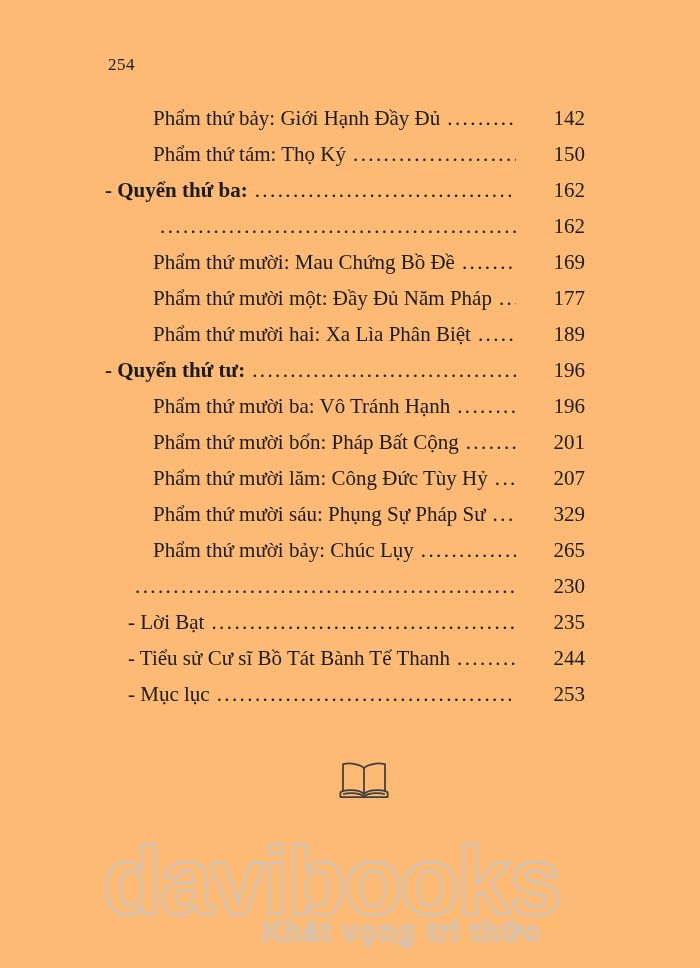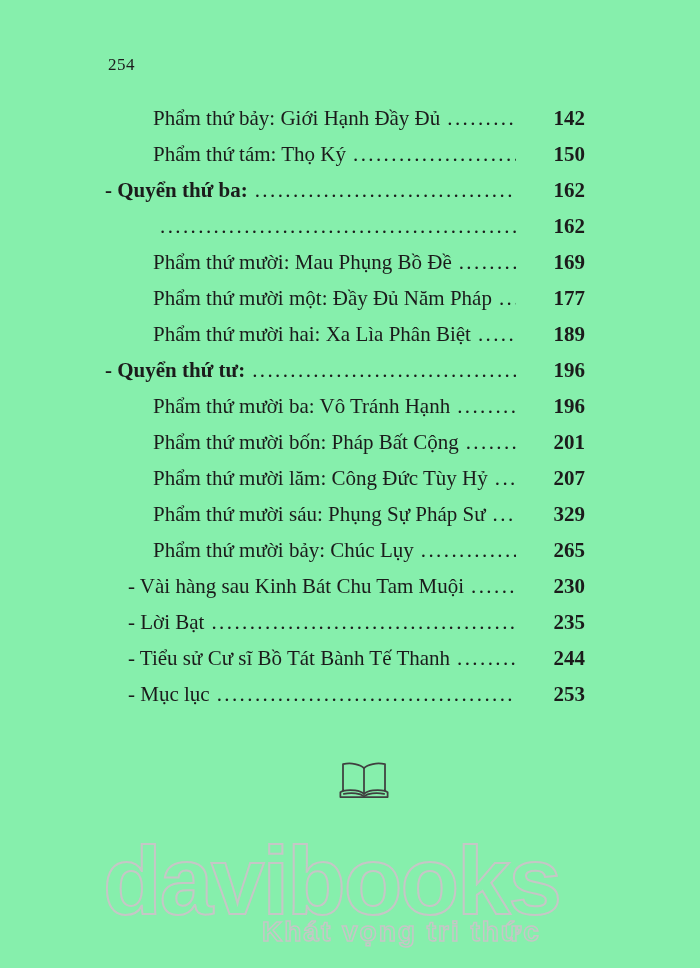--- a/index.html
+++ b/index.html
@@ -3,21 +3,21 @@
 <meta charset="utf-8">
 <style>
   html,body{margin:0;padding:0;}
   body{
     width:700px;height:968px;
     background:#ffffff;
     font-family:"Liberation Serif","DejaVu Serif",serif;
     overflow:hidden;
   }
   .page{
-    position:relative;width:700px;height:968px;background:#86efac;
+    position:relative;width:700px;height:968px;background:#fdba74;
   }
   .folio{
     position:absolute;left:108px;top:55px;
     font-size:17px;color:#1b1b1b;letter-spacing:0.5px;
   }
   .toc{
     position:absolute;left:105px;top:100px;width:480px;
     color:#1b1b1b;
   }
   .toc-row{
@@ -29,21 +29,21 @@
   .toc-row.volume{padding-left:0;font-weight:700;}
   .toc-row.backmatter{padding-left:23px;}
   .toc-title{flex:0 0 auto;}
   .leader{
     flex:1 1 auto;overflow:hidden;white-space:nowrap;
     margin:0 6px 0 7px;
     letter-spacing:2.4px;font-weight:400;font-size:21px;
     color:#1b1b1b;
   }
   .pagenum{
-    flex:0 0 auto;min-width:36px;text-align:right;font-weight:700;margin-left:27px;
+    flex:0 0 auto;min-width:36px;text-align:right;font-weight:400;margin-left:27px;
   }
   .watermark{position:absolute;left:0;top:0;width:700px;height:968px;pointer-events:none;}
   .book-icon{position:absolute;left:336px;top:760px;width:56px;height:46px;}
   .book-icon svg{width:100%;height:100%;stroke:#3f3f3f;fill:none;stroke-width:2;stroke-linejoin:round;stroke-linecap:round;}
   .outline-text{
     position:absolute;
     font-family:"Liberation Sans","DejaVu Sans",sans-serif;
     color:transparent;
     -webkit-text-stroke:2px #c6c6c6;
     line-height:1;white-space:nowrap;
@@ -82,21 +82,21 @@
       <div class="toc-row volume">
       <span class="toc-title">- Quyển thứ ba:</span>
       <span class="leader" aria-hidden="true">........................................................................................................................</span>
       <span class="pagenum">162</span>
     </div>
       <div class="toc-row chapter">
       <span class="leader" aria-hidden="true">........................................................................................................................</span>
       <span class="pagenum">162</span>
     </div>
       <div class="toc-row chapter">
-      <span class="toc-title">Phẩm thứ mười: Mau Phụng Bồ Đề</span>
+      <span class="toc-title">Phẩm thứ mười: Mau Chứng Bồ Đề</span>
       <span class="leader" aria-hidden="true">........................................................................................................................</span>
       <span class="pagenum">169</span>
     </div>
       <div class="toc-row chapter">
       <span class="toc-title">Phẩm thứ mười một: Đầy Đủ Năm Pháp</span>
       <span class="leader" aria-hidden="true">........................................................................................................................</span>
       <span class="pagenum">177</span>
     </div>
       <div class="toc-row chapter">
       <span class="toc-title">Phẩm thứ mười hai: Xa Lìa Phân Biệt</span>
@@ -127,21 +127,20 @@
       <span class="toc-title">Phẩm thứ mười sáu: Phụng Sự Pháp Sư</span>
       <span class="leader" aria-hidden="true">........................................................................................................................</span>
       <span class="pagenum">329</span>
     </div>
       <div class="toc-row chapter">
       <span class="toc-title">Phẩm thứ mười bảy: Chúc Lụy</span>
       <span class="leader" aria-hidden="true">........................................................................................................................</span>
       <span class="pagenum">265</span>
     </div>
       <div class="toc-row backmatter">
-      <span class="toc-title">- Vài hàng sau Kinh Bát Chu Tam Muội</span>
       <span class="leader" aria-hidden="true">........................................................................................................................</span>
       <span class="pagenum">230</span>
     </div>
       <div class="toc-row backmatter">
       <span class="toc-title">- Lời Bạt</span>
       <span class="leader" aria-hidden="true">........................................................................................................................</span>
       <span class="pagenum">235</span>
     </div>
       <div class="toc-row backmatter">
       <span class="toc-title">- Tiểu sử Cư sĩ Bồ Tát Bành Tế Thanh</span>

